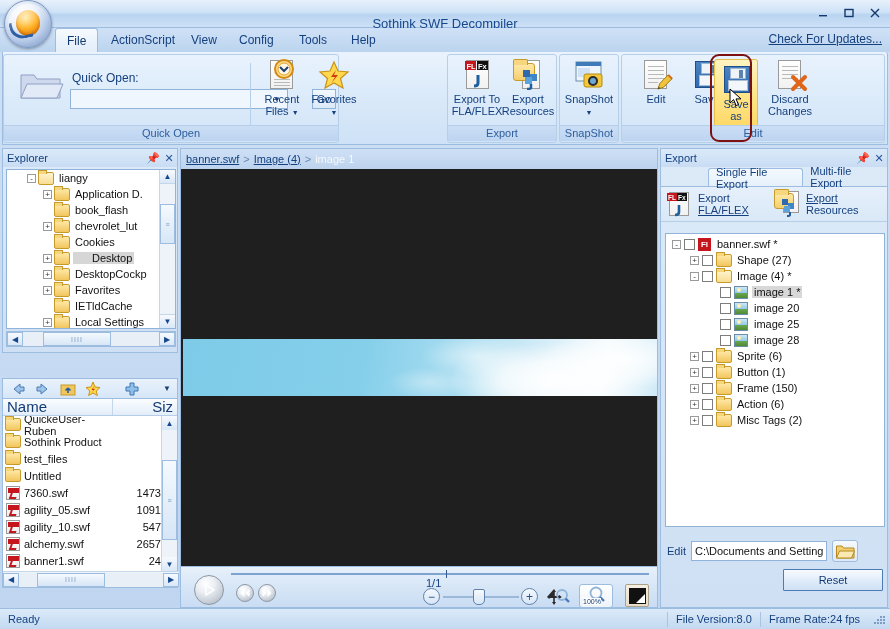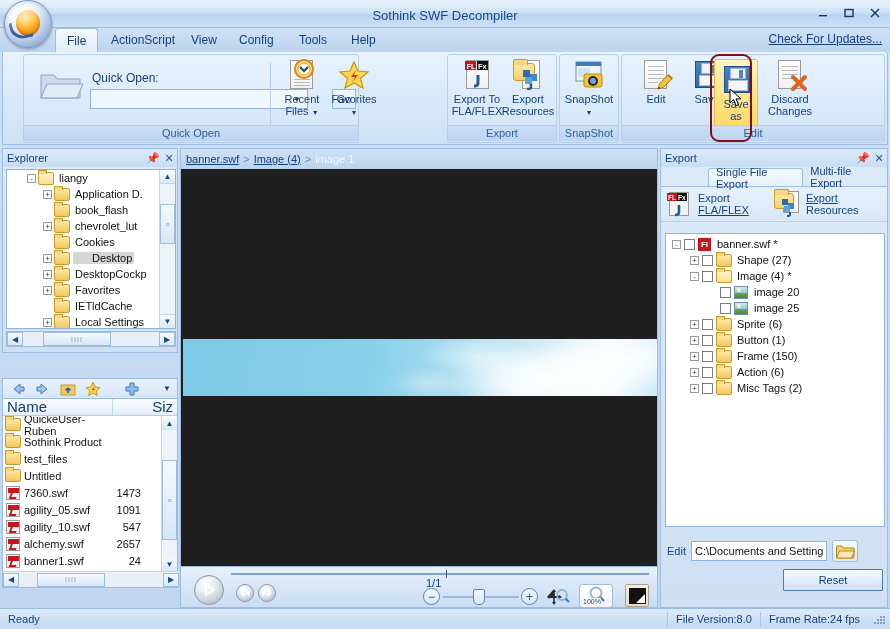--- a/index.html
+++ b/index.html
@@ -16,21 +16,21 @@
     position: relative;
   }
 
   
   #titlebar {
     position:absolute; left:0; top:0; width:890px; height:28px;
     background: linear-gradient(180deg,#e8f1fb 0%,#cfe2f7 45%,#b9d4f1 55%,#cde0f6 100%);
     border-bottom:1px solid #9dbde0;
   }
   #titlebar .title {
-    position:absolute; left:0; top:8px; width:890px; text-align:center;
+    position:absolute; left:0; top:16px; width:890px; text-align:center;
     font-size:13px; color:#16478c; font-weight:normal;
   }
   #winbtns { position:absolute; right:6px; top:4px; display:flex; gap:8px; }
   #winbtns .wb {
     width:18px; height:17px; display:flex; align-items:center; justify-content:center;
     color:#12386e; font-size:12px; line-height:1;
   }
   .wb svg { display:block; }
 
   
@@ -96,21 +96,21 @@
   .ritem {
     position:absolute; top:4px; width:56px; height:68px;
     display:flex; flex-direction:column; align-items:center; cursor:pointer;
   }
   .ritem .lbl {
     font-size:11px; color:#14407f; text-align:center; line-height:12px; margin-top:2px;
   }
   .ico32 { width:32px; height:32px; position:relative; }
 
   
-  #grp-quickopen { left:20px; width:336px; }
+  #grp-quickopen { left:0; width:336px; }
   #qo-folder {
     position:absolute; left:14px; top:12px; width:46px; height:36px;
   }
   #qo-label { position:absolute; left:68px; top:16px; font-size:12px; color:#14407f; }
   #qo-inputwrap {
     position:absolute; left:66px; top:34px; width:218px; height:20px;
     background:#eff6fd; border:1px solid #8fb3d9;
     display:flex; align-items:center;
   }
   #qo-input {
@@ -240,21 +240,21 @@
   }
   #fl-head {
     height:17px; display:flex; background:linear-gradient(180deg,#fbfdff 0%,#e3edf9 100%);
     border-bottom:1px solid #b6cfe9; font-size:15px; color:#133b72;
   }
   #fl-head .c1 { width:110px; padding-left:4px; line-height:16px; border-right:1px solid #c3d6ea; }
   #fl-head .c2 { flex:1; padding-right:4px; line-height:16px; text-align:right; }
   .frow { height:17px; display:flex; align-items:center; font-size:11px; color:#111; }
   .frow .fico { width:16px; height:14px; margin:0 3px 0 2px; flex:none; position:relative; }
   .frow .fname { flex:1; }
-  .frow .fsize { width:48px; text-align:right; padding-right:20px; }
+  .frow .fsize { width:48px; text-align:right; }
   .swfico {
     position:absolute; left:1px; top:0; width:14px; height:14px;
     background:linear-gradient(180deg,#ffffff 0%,#ededed 100%); border:1px solid #9a9a9a;
   }
   .swfico:after {
     content:''; position:absolute; left:1px; top:1px; width:11px; height:5px; background:#c4161c;
   }
   .swfico .hook {
     position:absolute; left:3px; top:5px; width:7px; height:7px;
     border-left:2px solid #c4161c; border-bottom:2px solid #c4161c; transform:skewX(-18deg);
@@ -980,27 +980,39 @@
       <div class="enode" style="padding-left: 24px;">
         <span class="exp">-</span>
         <span class="cb"></span>
         <span class="tfolder open"></span>
         <span class="elabel">Image (4) *</span>
       </div>
       <div class="enode" style="padding-left: 42px;">
         <span class="expspace"></span>
         <span class="cb"></span>
         <span class="imgicon"></span>
-        <span class="elabel">image 20</span>
+        <span class="elabel sel">image 1 *</span>
       </div>
       <div class="enode" style="padding-left: 42px;">
         <span class="expspace"></span>
         <span class="cb"></span>
         <span class="imgicon"></span>
+        <span class="elabel">image 20</span>
+      </div>
+      <div class="enode" style="padding-left: 42px;">
+        <span class="expspace"></span>
+        <span class="cb"></span>
+        <span class="imgicon"></span>
         <span class="elabel">image 25</span>
+      </div>
+      <div class="enode" style="padding-left: 42px;">
+        <span class="expspace"></span>
+        <span class="cb"></span>
+        <span class="imgicon"></span>
+        <span class="elabel">image 28</span>
       </div>
       <div class="enode" style="padding-left: 24px;">
         <span class="exp">+</span>
         <span class="cb"></span>
         <span class="tfolder"></span>
         <span class="elabel">Sprite (6)</span>
       </div>
       <div class="enode" style="padding-left: 24px;">
         <span class="exp">+</span>
         <span class="cb"></span>

